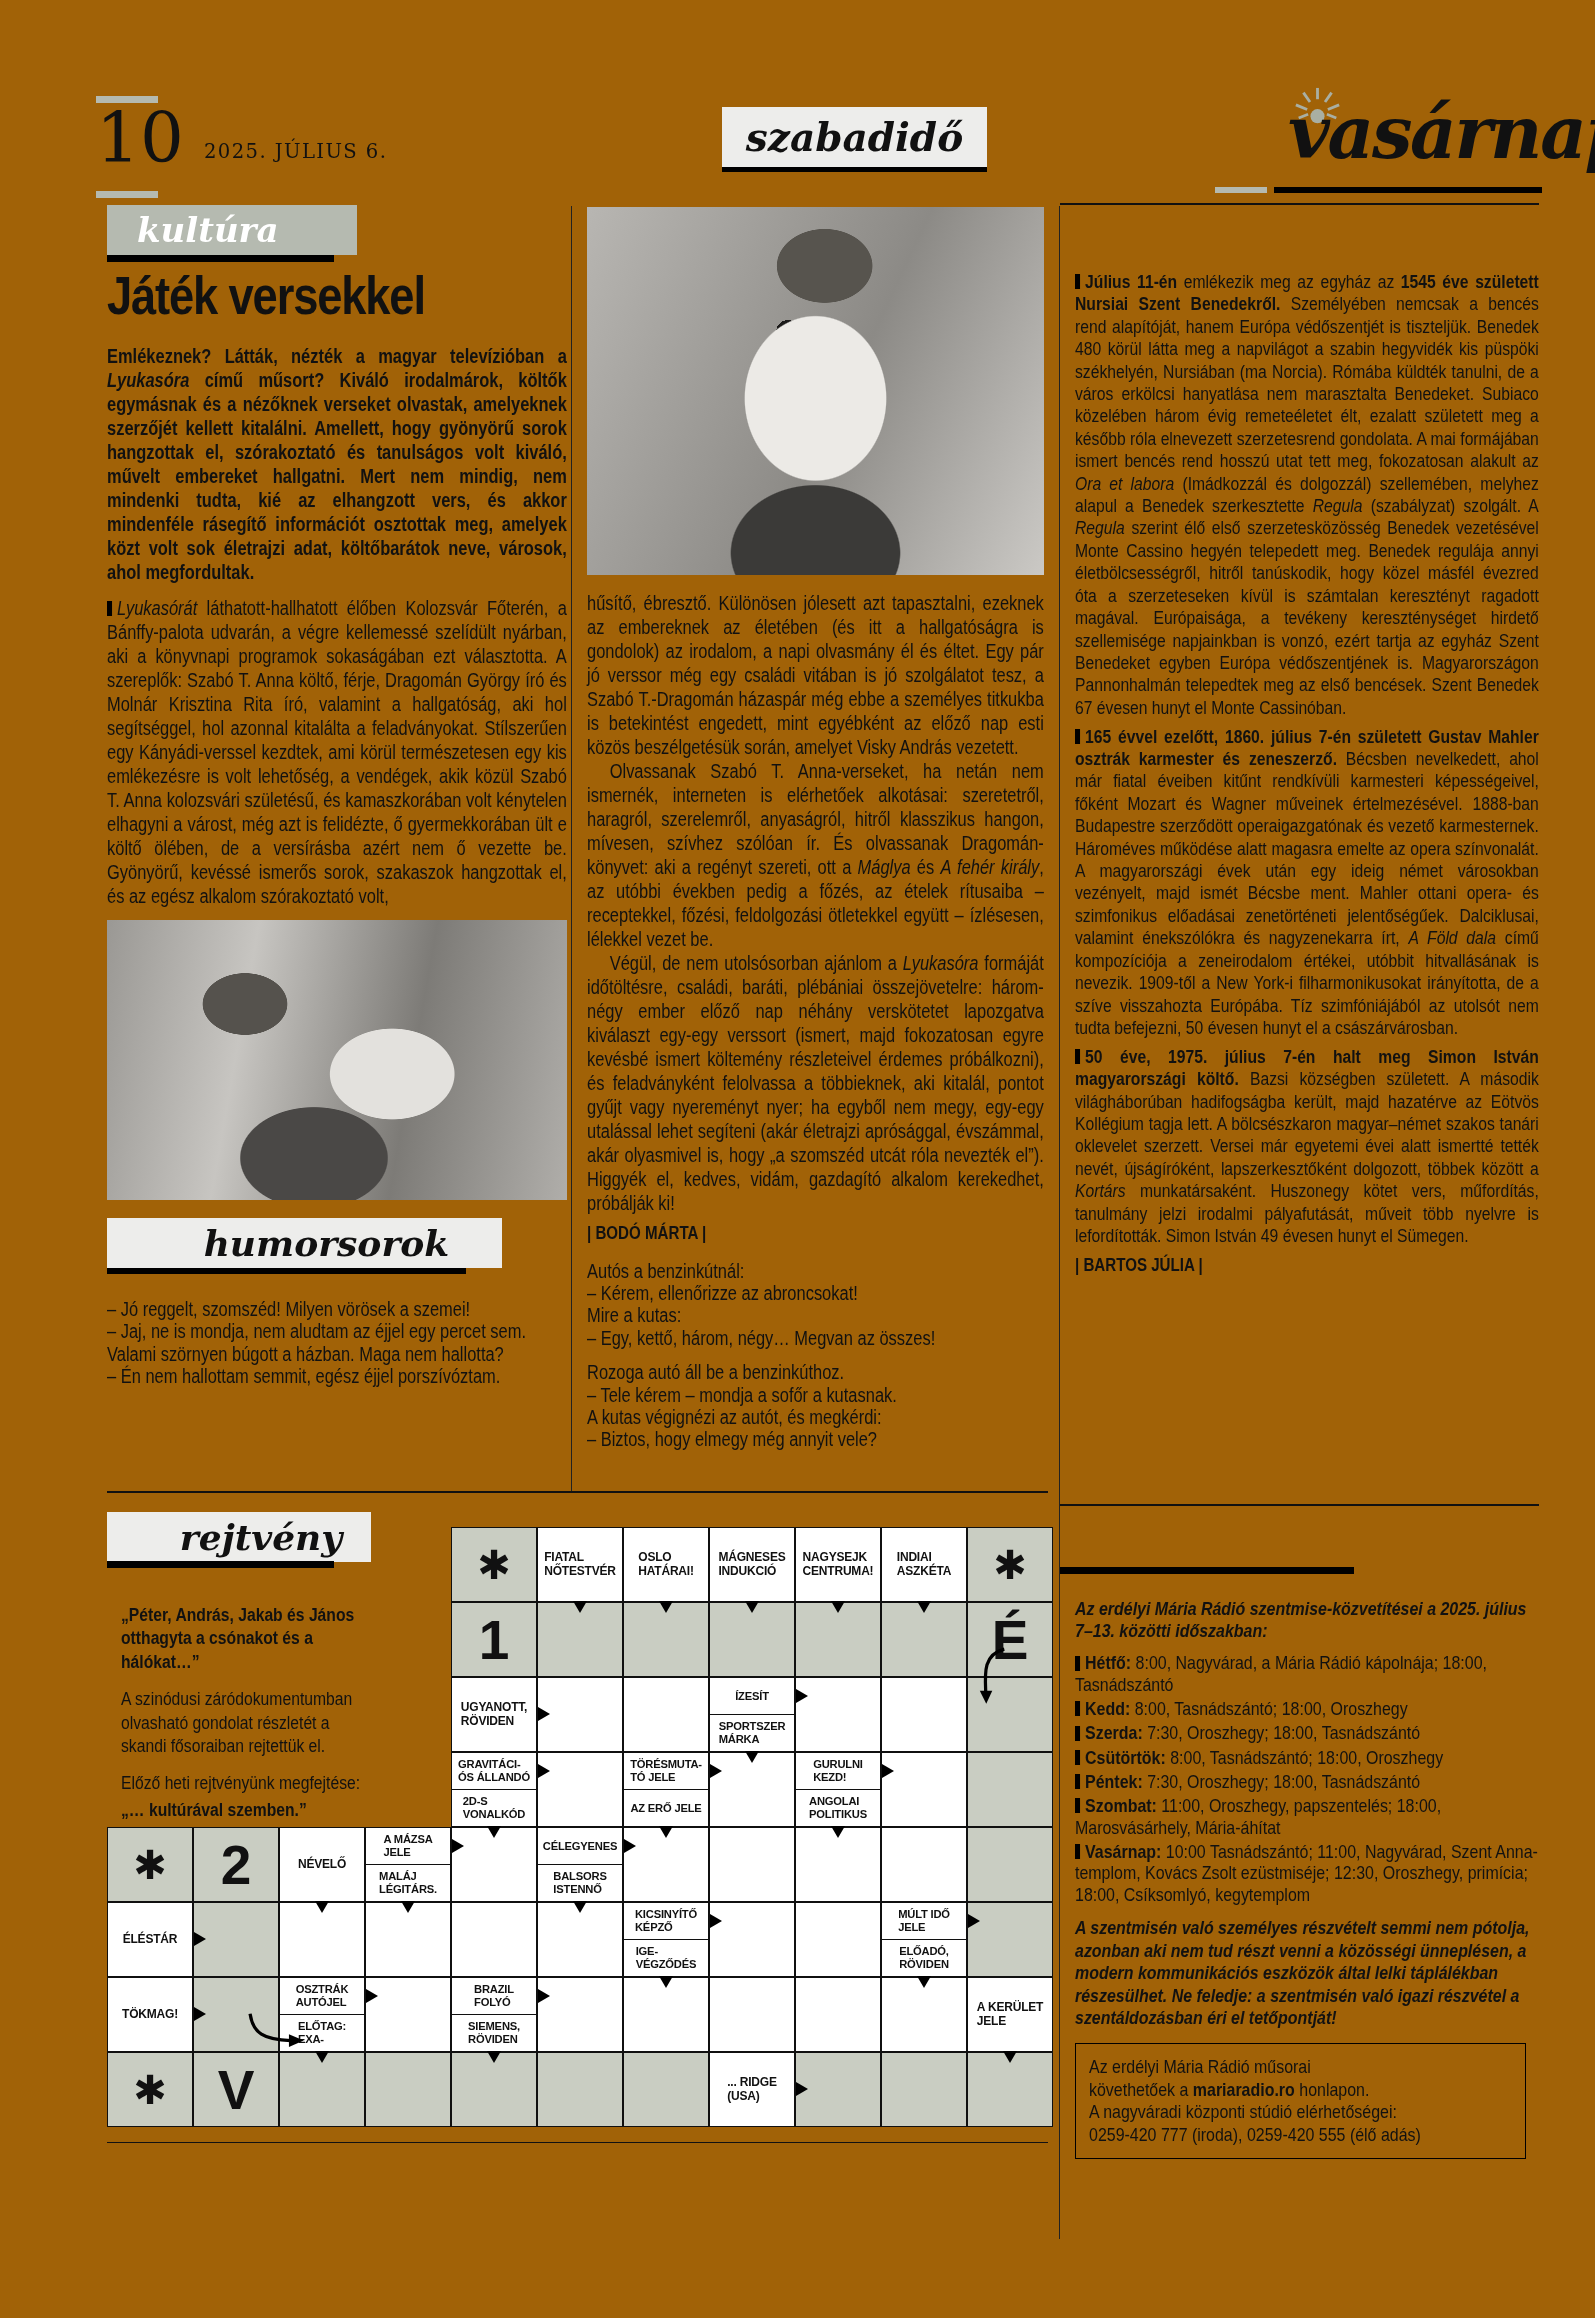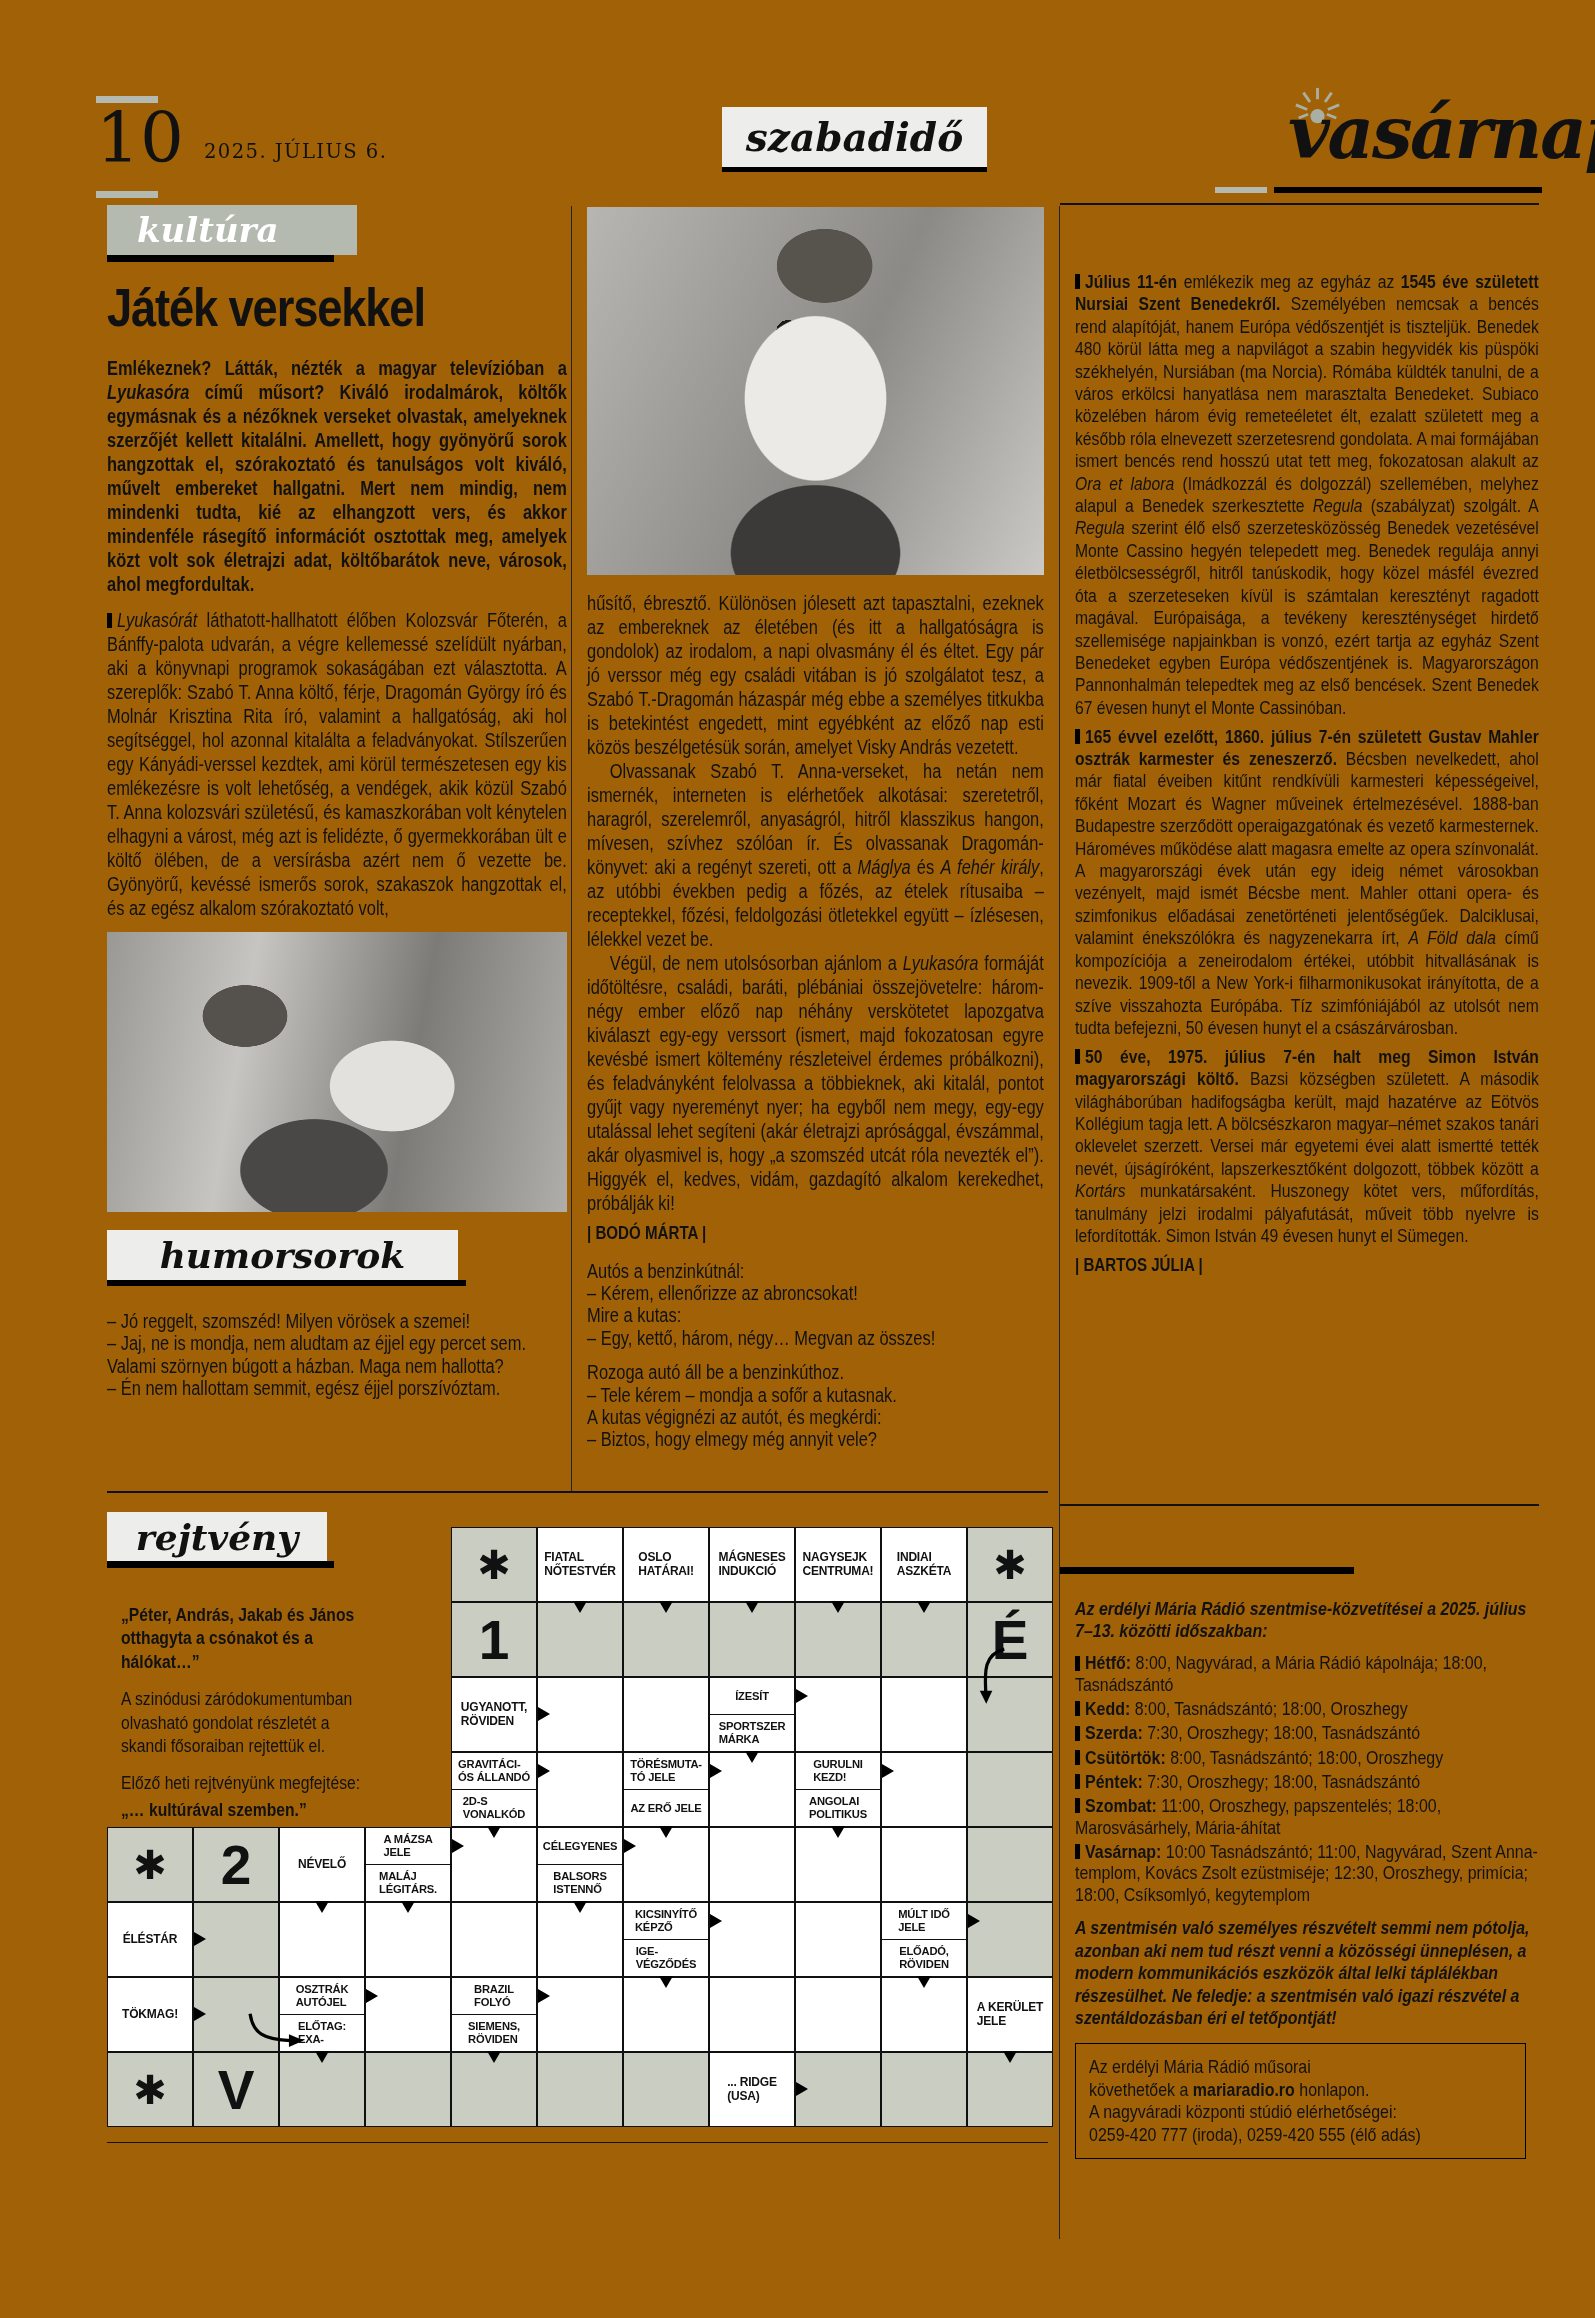--- a/index.html
+++ b/index.html
@@ -21,24 +21,24 @@
                  font-family:"DejaVu Serif",serif;font-style:italic;font-weight:700;font-size:39px;}
   #brand{position:absolute;left:1288px;top:93px;font-family:"DejaVu Serif",serif;font-style:italic;
          font-weight:700;font-size:72px;letter-spacing:-2.3px;line-height:1.1;}
   #brand-underline{position:absolute;left:1274px;top:187px;width:268px;height:6px;background:#000;}
   #brand-underline-gray{position:absolute;left:1215px;top:187px;width:52px;height:6px;background:#b5bab0;}
   #sun-icon{position:absolute;left:1294px;top:87px;width:47px;height:47px;}
   
   .tagbox{display:flex;align-items:center;font-family:"DejaVu Serif",serif;font-style:italic;
           font-weight:700;}
   .tag-dark{background:#b5bab0;color:#fff;}
-  .tag-light{background:#ededeb;color:#111;}
+  .tag-light{background:#ededeb;color:#111;padding-left:44px;}
   .tagbar{background:#000;}
   
-  #col-left{position:absolute;left:107px;top:280px;width:460px;}
+  #col-left{position:absolute;left:107px;top:268px;width:460px;}
   #col-mid{position:absolute;left:587px;top:207px;width:457px;}
   #col-right{position:absolute;left:1075px;top:271px;width:464px;}
   #col-mise{position:absolute;left:1075px;top:1598px;width:464px;}
   .headline{font-weight:700;font-size:54px;line-height:1.02;letter-spacing:-1.4px;margin:0 0 20.6px 0;}
   .lead{font-weight:700;font-size:19.6px;line-height:24px;text-align:justify;margin-bottom:12px;}
   .bt{font-size:19.6px;line-height:24px;text-align:justify;}
   #col-mid .bt{line-height:24px;}
   .bt p{margin:0;}
   .bt p.ind{text-indent:27px;}
   #col-right .bt{font-size:18.7px;line-height:22.4px;}

